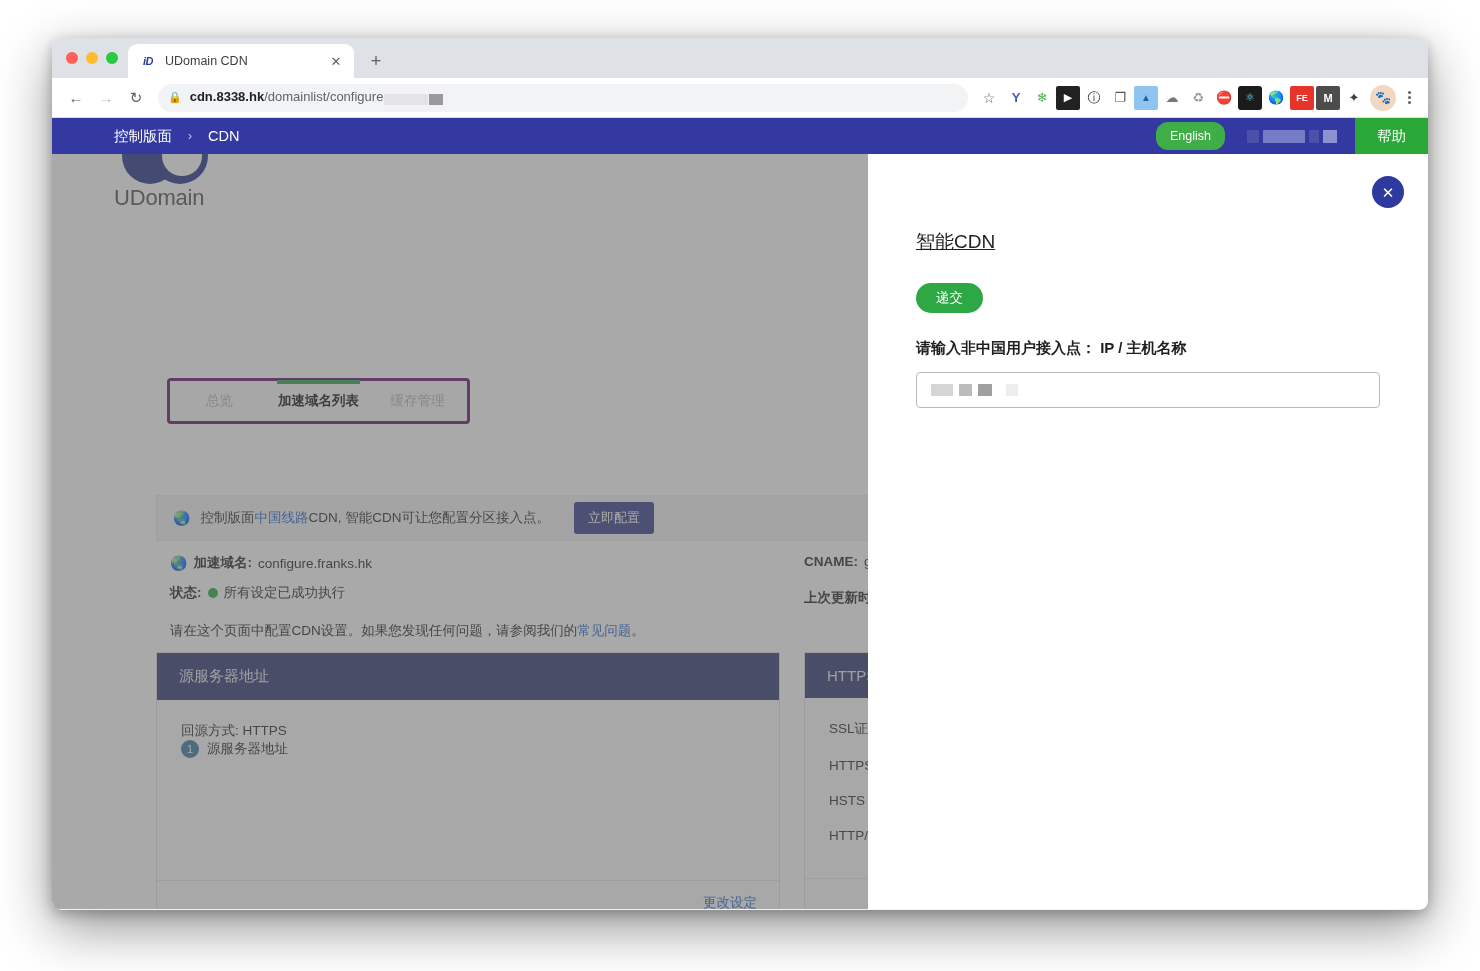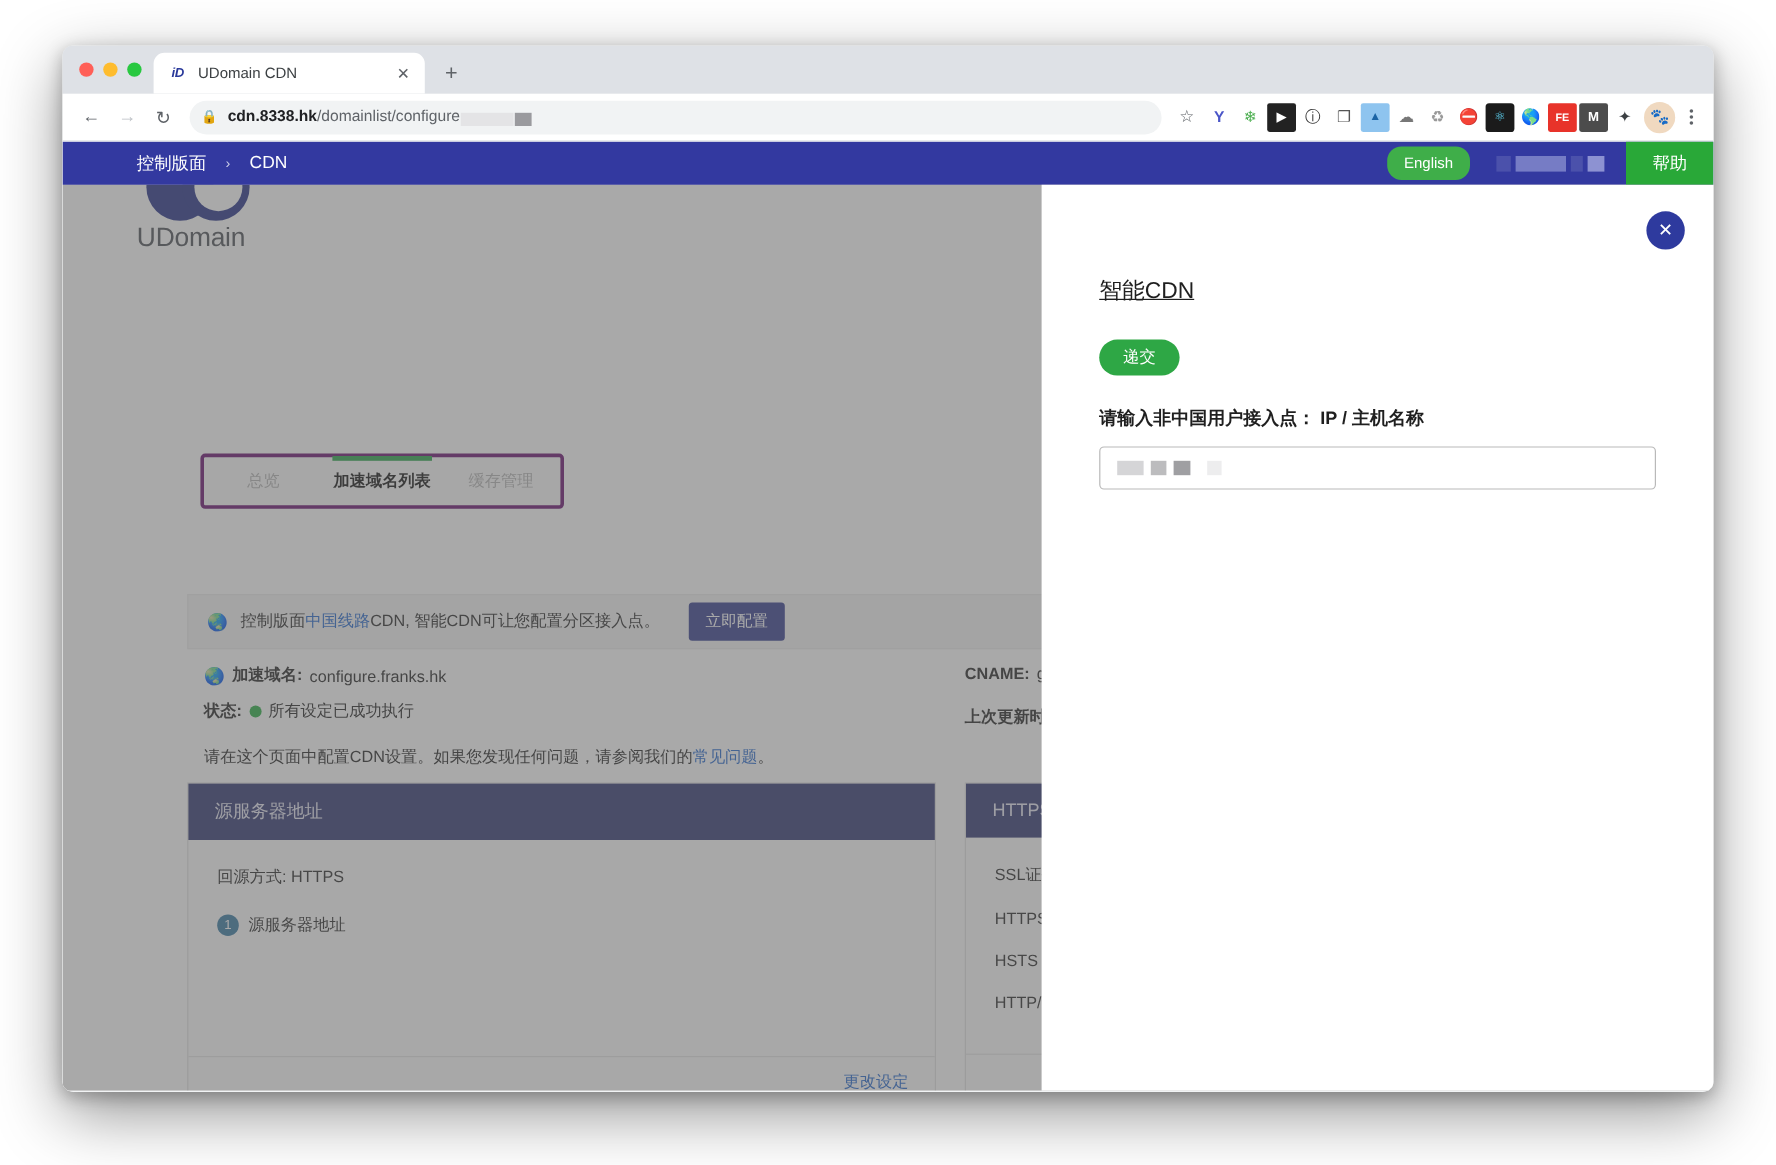--- a/index.html
+++ b/index.html
@@ -316,21 +316,21 @@
     font-size: 15px;
     padding: 14px 22px;
   }
   .card-body { padding: 22px 24px; }
   .card-foot {
     border-top: 1px solid #e6e6e6;
     padding: 12px 22px;
     text-align: right;
   }
   .card-foot a { color: #2f6fd0; font-size: 13.5px; text-decoration: none; text-align: right; }
-  .kv { font-size: 13.5px; color: #333; margin-bottom: 22px; }
+  .kv { font-size: 13.5px; color: #333; }
   .numbered { display: flex; align-items: center; gap: 8px; font-size: 13.5px; color: #333; }
   .num-badge {
     width: 18px; height: 18px; border-radius: 50%;
     background: #3f7fa6; color: #ffffff;
     font-size: 11px;
     display: flex; align-items: center; justify-content: center;
     flex: none;
   }
   .https-row { font-size: 13.5px; color: #333; margin-bottom: 20px; display: flex; align-items: center; gap: 6px; }
   .i-ico {

